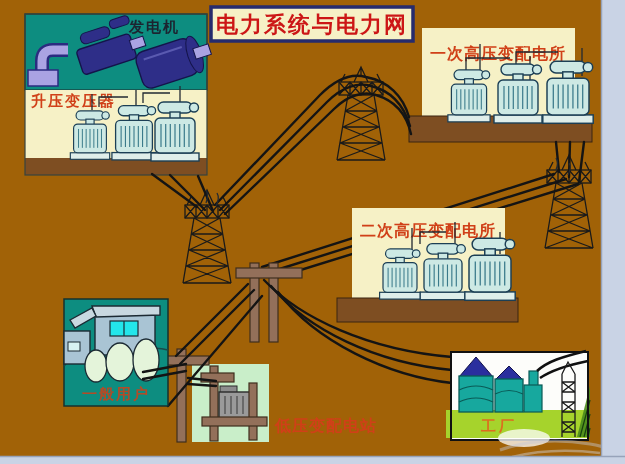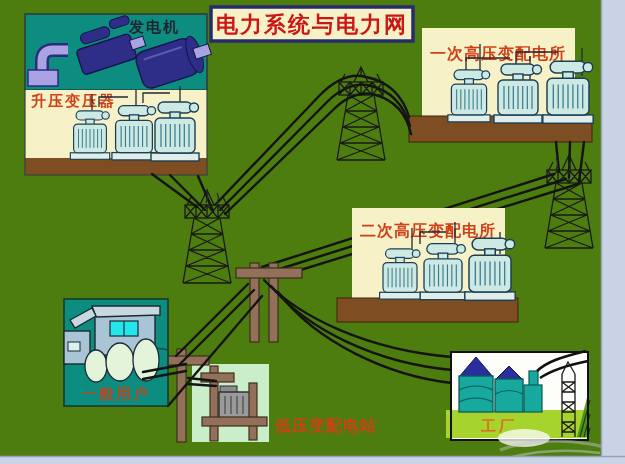--- a/index.html
+++ b/index.html
@@ -1,16 +1,16 @@
 <!DOCTYPE html>
 <html style="--title-text: #cc1616; --title-border: #262b6d; --label-red: #d04018; --panel-cream: #f6f1c6; --panel-teal: #0d8d80; --ground-brown: #7e4e22; --station-green: #c9eec9; --factory-ground-green: #a6d32c; --transformer-blue: #cde9e4; --pole-brown: #93705a; --generator-navy: #2e2e88; --generator-lilac: #aaa3e3; --line-black: #141414; --frame-strip: #c9d3e5;"><head>
 <meta charset="utf-8">
 <style>
   html,body{margin:0;padding:0;background:#e8ecf4;}
-  .stage{position:relative;width:625px;height:464px;overflow:hidden;background:#4d7c0f;
+  .stage{position:relative;width:625px;height:464px;overflow:hidden;background:#a16207;
          font-family:"DejaVu Sans","Liberation Sans",sans-serif;}
   svg{display:block;}
   text{font-family:"DejaVu Sans","Liberation Sans",sans-serif;font-weight:bold;}
   .wire{fill:none;stroke:var(--line-black,#141414);stroke-width:2.4;stroke-linecap:round;}
   .thin{fill:none;stroke:#222a33;stroke-width:1.3;}
   .twr{fill:none;stroke:#1a1a1a;stroke-width:1.3;}
   .f-cream{fill:var(--panel-cream,#f6f1c6);}
   .f-teal{fill:var(--panel-teal,#0d8d80);}
   .f-brown{fill:var(--ground-brown,#7e4e22);}
   .f-green{fill:var(--station-green,#c9eec9);}

